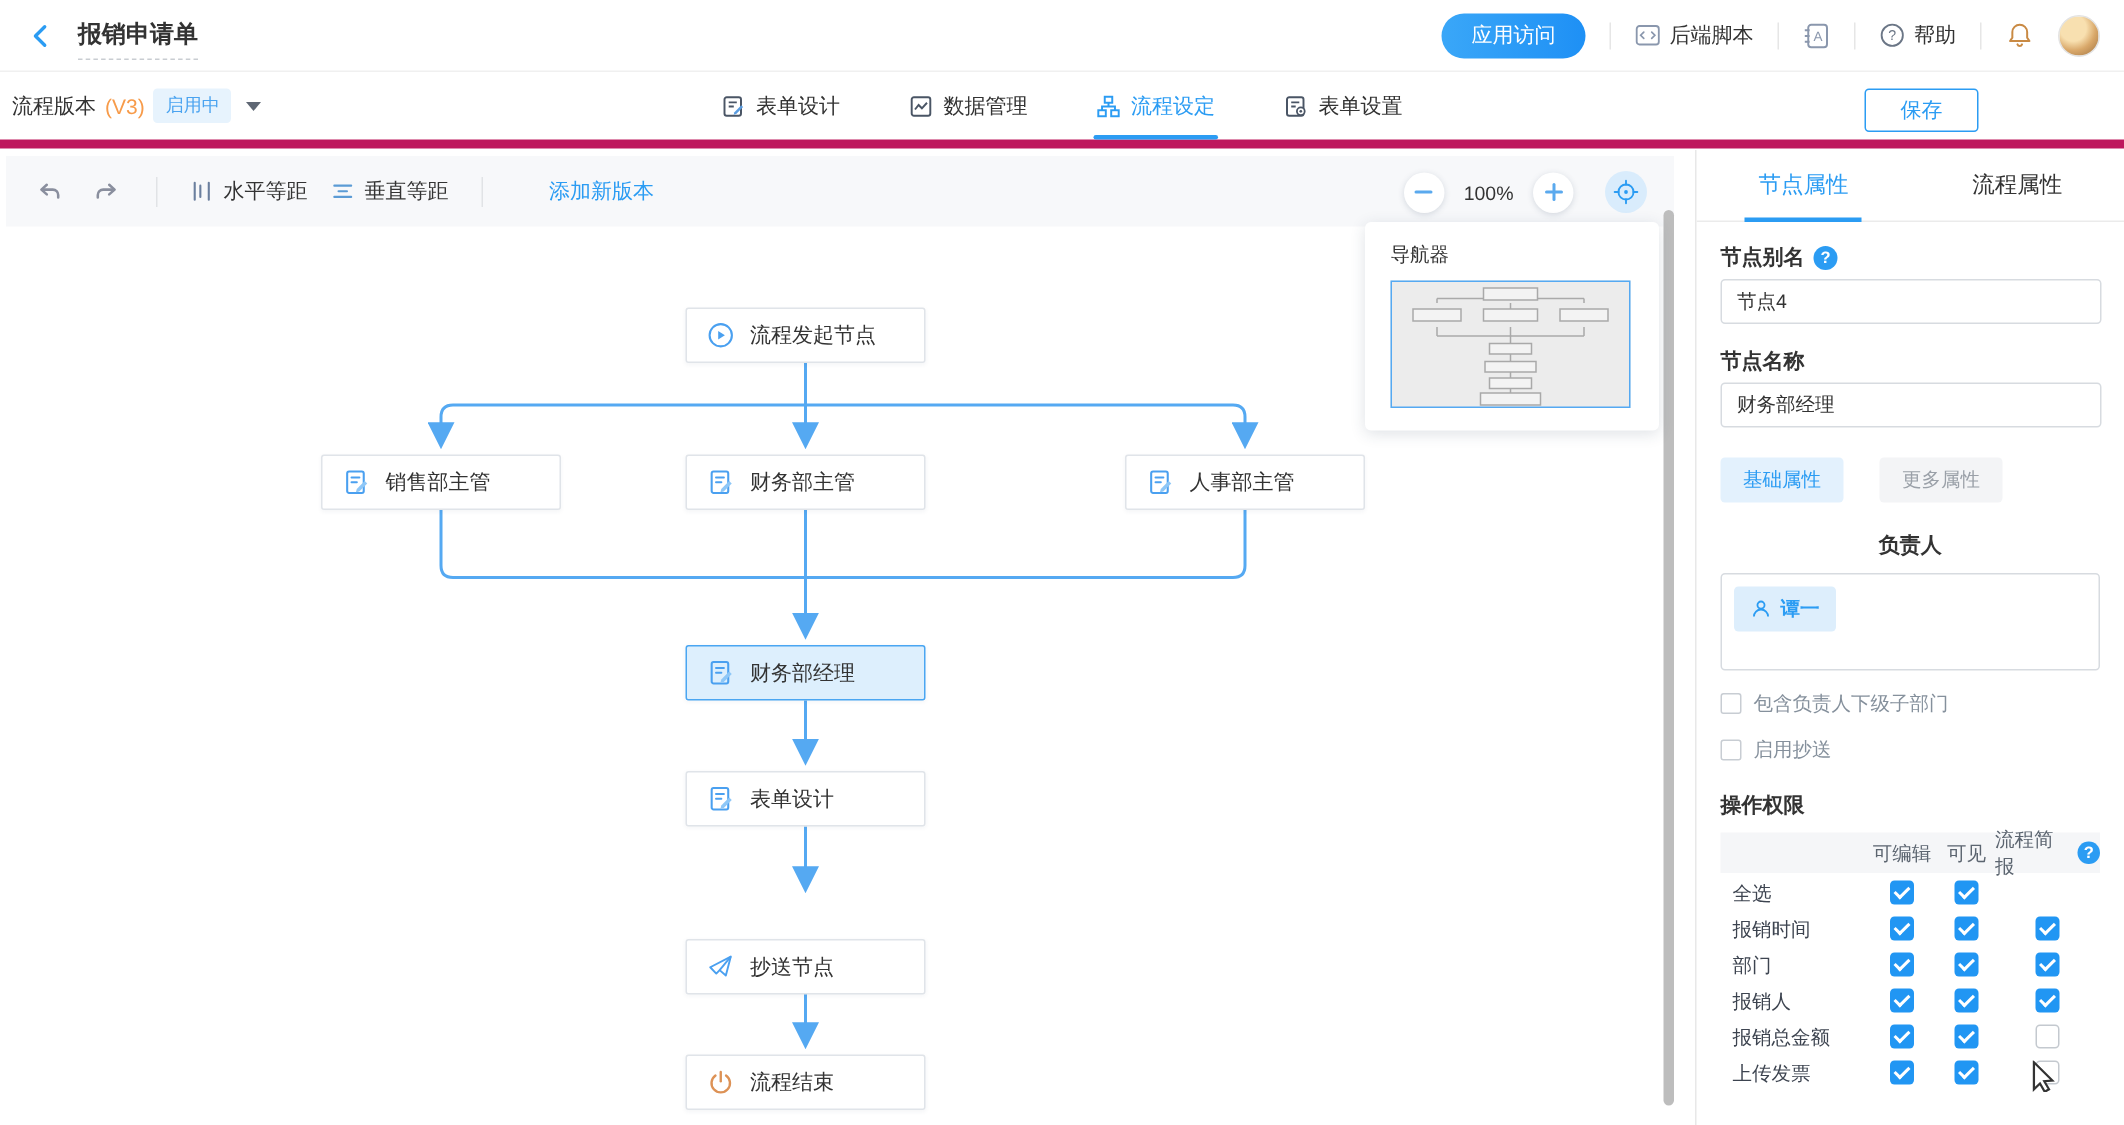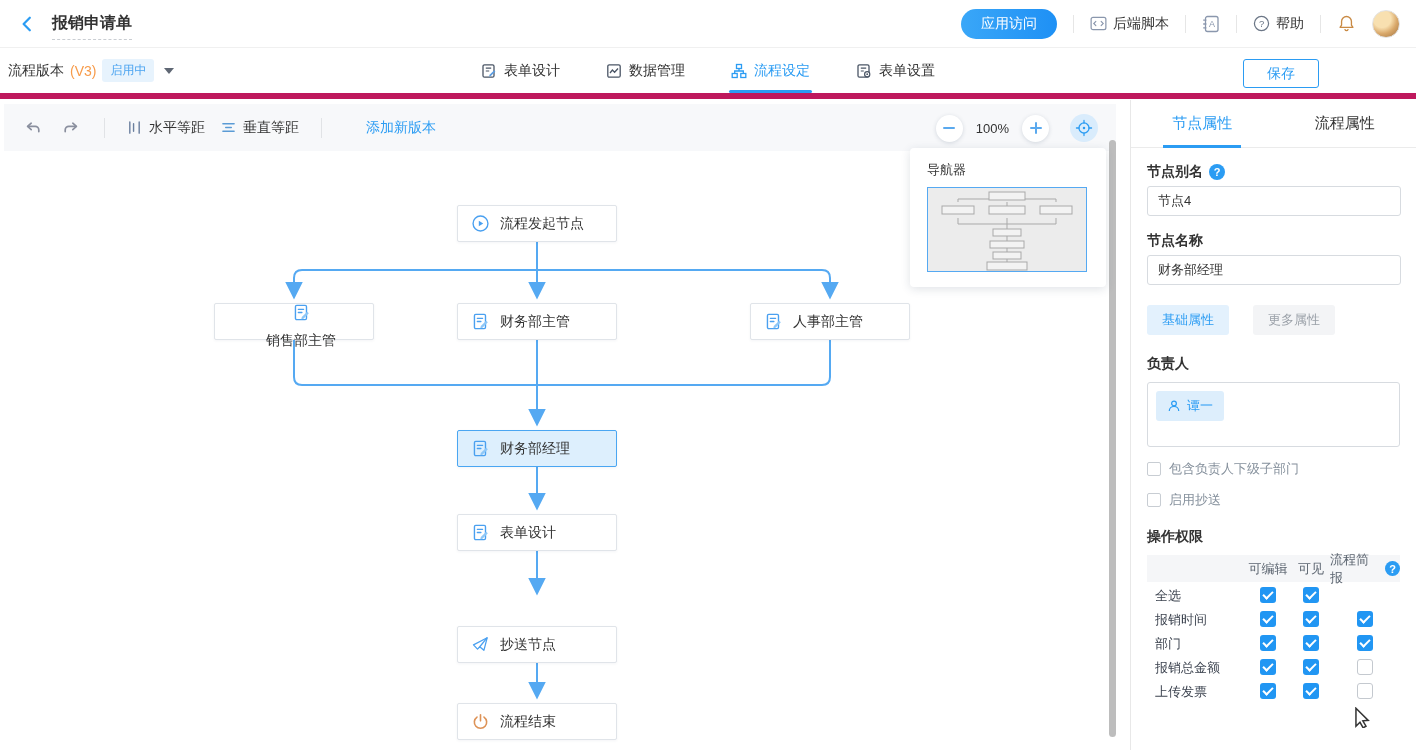--- a/index.html
+++ b/index.html
@@ -65,21 +65,21 @@
   .ptab.active::after{content:"";position:absolute;left:50%;transform:translateX(-50%);bottom:-1px;width:78px;height:3px;background:var(--accent);}
   .pbody{padding:0 16px;}
   .plabel{font-weight:bold;font-size:14px;color:#333;display:flex;align-items:center;gap:6px;}
   .qmark{width:16px;height:16px;border-radius:50%;background:var(--accent);color:#fff;font-size:11px;display:inline-flex;align-items:center;justify-content:center;font-weight:bold;cursor:pointer;}
   .pinput{width:254px;height:30px;border:1px solid #d7dbe0;border-radius:3px;padding:0 10px;font-size:13px;color:#333;background:#fff;}
   .chiprow{display:flex;gap:24px;margin-top:20px;}
   .chip{height:30px;padding:0 15px;font-size:13px;border-radius:3px;display:flex;align-items:center;cursor:pointer;}
   .chip.active{background:#e3f1fd;color:var(--accent);}
   .chip.plain{background:#f3f4f6;color:#9aa0a8;}
   .ownerbox{border:1px solid #d7dbe0;border-radius:3px;height:65px;padding:8px;margin-top:9px;}
-  .tag{display:inline-flex;align-items:center;gap:6px;background:#ddeefc;color:var(--accent);border-radius:3px;padding:6px 11px;font-size:13px;cursor:pointer;}
+  .tag{display:inline-flex;align-items:center;gap:6px;background:#ddeefc;color:var(--accent);border-radius:3px;padding:6px 11px;font-size:13px;cursor:pointer;font-weight:bold;}
   .optrow{display:flex;align-items:center;gap:8px;font-size:13px;color:#85909c;margin-top:13px;cursor:pointer;}
   .scb{width:14px;height:14px;border:1px solid #c8cdd3;border-radius:2px;background:#fff;flex:none;}
   .phead{display:flex;align-items:center;background:#f5f6f8;height:27px;font-size:13px;color:#5c6570;margin-top:9px;}
   .prow{display:flex;align-items:flex-start;height:24px;font-size:13px;color:#3d4document;color:#3d4450;}
   .pcell-label{flex:1;padding-left:8px;}
   .pc1{width:48px;display:flex;justify-content:center;}
   .pc2{width:38px;display:flex;justify-content:center;}
   .pc3{width:70px;display:flex;justify-content:center;align-items:center;gap:4px;}
   .cb{width:16px;height:16px;border-radius:3px;position:relative;cursor:pointer;}
   .cb.checked{background:#2196f3;}
@@ -251,21 +251,21 @@
   <div id="nodes">
       <div class="fnode" style="left: 457px; top: 105px; font-family: Liberation Serif, serif;">
         <span class="nicon">
           <svg width="17" height="17" viewBox="0 0 16 16">
             <circle cx="8" cy="8" r="7" fill="none" stroke="#4aa0f0" stroke-width="1.3"></circle>
             <path d="M6.4 5.3l4.2 2.7-4.2 2.7z" fill="#4aa0f0"></path>
           </svg>
         </span>
         <span>流程发起节点</span>
       </div>
-      <div class="fnode" style="left: 214px; top: 203px; flex-direction: column;">
+      <div class="fnode" style="left: 214px; top: 203px;">
         <span class="nicon">
           <svg width="17" height="17" viewBox="0 0 16 16">
             <rect x="2.3" y="1.3" width="10.4" height="13.4" rx="1.2" fill="none" stroke="#4aa0f0" stroke-width="1.3"></rect>
             <path d="M5 5h5M5 8h3.4" stroke="#4aa0f0" stroke-width="1.2" stroke-linecap="round"></path>
             <path d="M8.3 12.2l5-5 1.6 1.6-5 5-2.1.5z" fill="#8ec7f7"></path>
           </svg>
         </span>
         <span>销售部主管</span>
       </div>
       <div class="fnode" style="left: 457px; top: 203px;">
@@ -367,21 +367,21 @@
     <div class="plabel" style="margin-top:16px;">
       <span>节点名称</span>
     </div>
     <input class="pinput" style="margin-top: 5px;" value="财务部经理">
 
     <div class="chiprow">
       <div class="chip active">基础属性</div>
       <div class="chip plain">更多属性</div>
     </div>
 
-    <div class="plabel" style="margin-top:20px;">
+    <div class="plabel" style="margin-top:20px;justify-content:center;">
       <span>负责人</span>
     </div>
     <div class="ownerbox">
       <span class="tag">
         <svg width="14" height="14" viewBox="0 0 16 16">
             <circle cx="8" cy="5" r="2.7" fill="none" stroke="#2b9cf3" stroke-width="1.4"></circle>
             <path d="M2.6 13.8a5.4 5.4 0 0 1 10.8 0" fill="none" stroke="#2b9cf3" stroke-width="1.4"></path>
           </svg>
         <span>谭一</span>
       </span>
@@ -437,20 +437,32 @@
             <span class="cb checked"></span>
           </span>
           <span class="pc2">
             <span class="cb checked"></span>
           </span>
           <span class="pc3">
             <span class="cb checked"></span>
           </span>
         </div>
         <div class="prow">
+          <span class="pcell-label">报销人</span>
+          <span class="pc1">
+            <span class="cb checked"></span>
+          </span>
+          <span class="pc2">
+            <span class="cb checked"></span>
+          </span>
+          <span class="pc3">
+            <span class="cb checked"></span>
+          </span>
+        </div>
+        <div class="prow">
           <span class="pcell-label">报销总金额</span>
           <span class="pc1">
             <span class="cb checked"></span>
           </span>
           <span class="pc2">
             <span class="cb checked"></span>
           </span>
           <span class="pc3">
             <span class="cb un"></span>
           </span>

